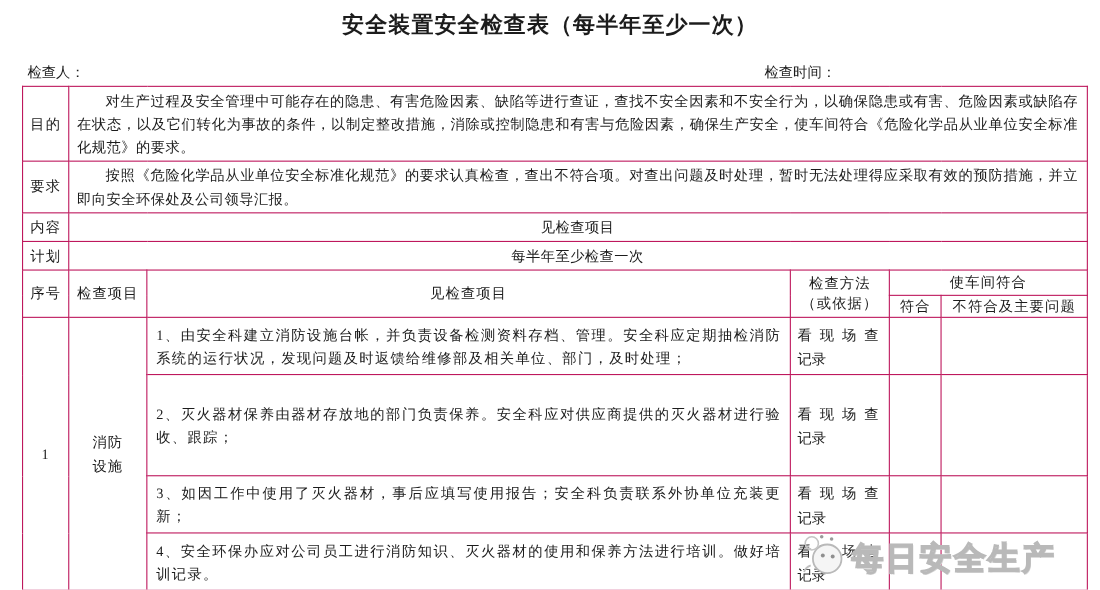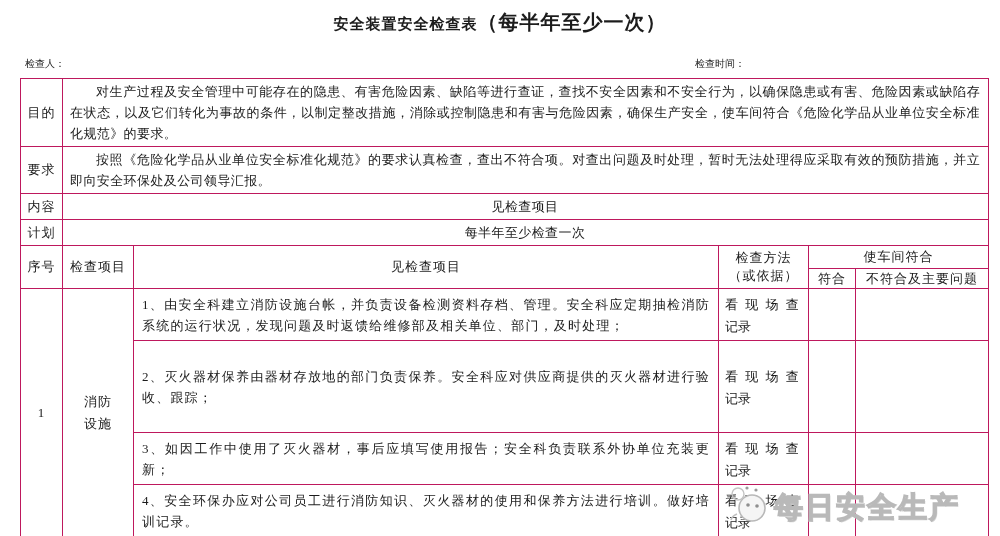--- a/index.html
+++ b/index.html
@@ -10,24 +10,24 @@
     position: relative;
   }
 
   .title {
     text-align: center;
     padding-top: 9px;
     height: 46px;
     font-weight: bold;
     letter-spacing: 1px;
   }
-  .title .main  { font-size: 15px; }
+  .title .main  { font-size: 20px; }
   .title .paren { font-size: 20px; }
 
-  .info-row { position: absolute; top: 57px; left: 0; width: 1000px; height: 20px; font-size: 10px; }
+  .info-row { position: absolute; top: 57px; left: 0; width: 1000px; height: 20px; font-size: 13px; }
   .info-row .f1 { position: absolute; left: 25px; }
   .info-row .f2 { position: absolute; left: 240px; }
   .info-row .f3 { position: absolute; left: 695px; }
 
   table.main {
     position: absolute;
     top: 78px; left: 20px;
     width: 968px;
     border-collapse: collapse;
     table-layout: fixed;

